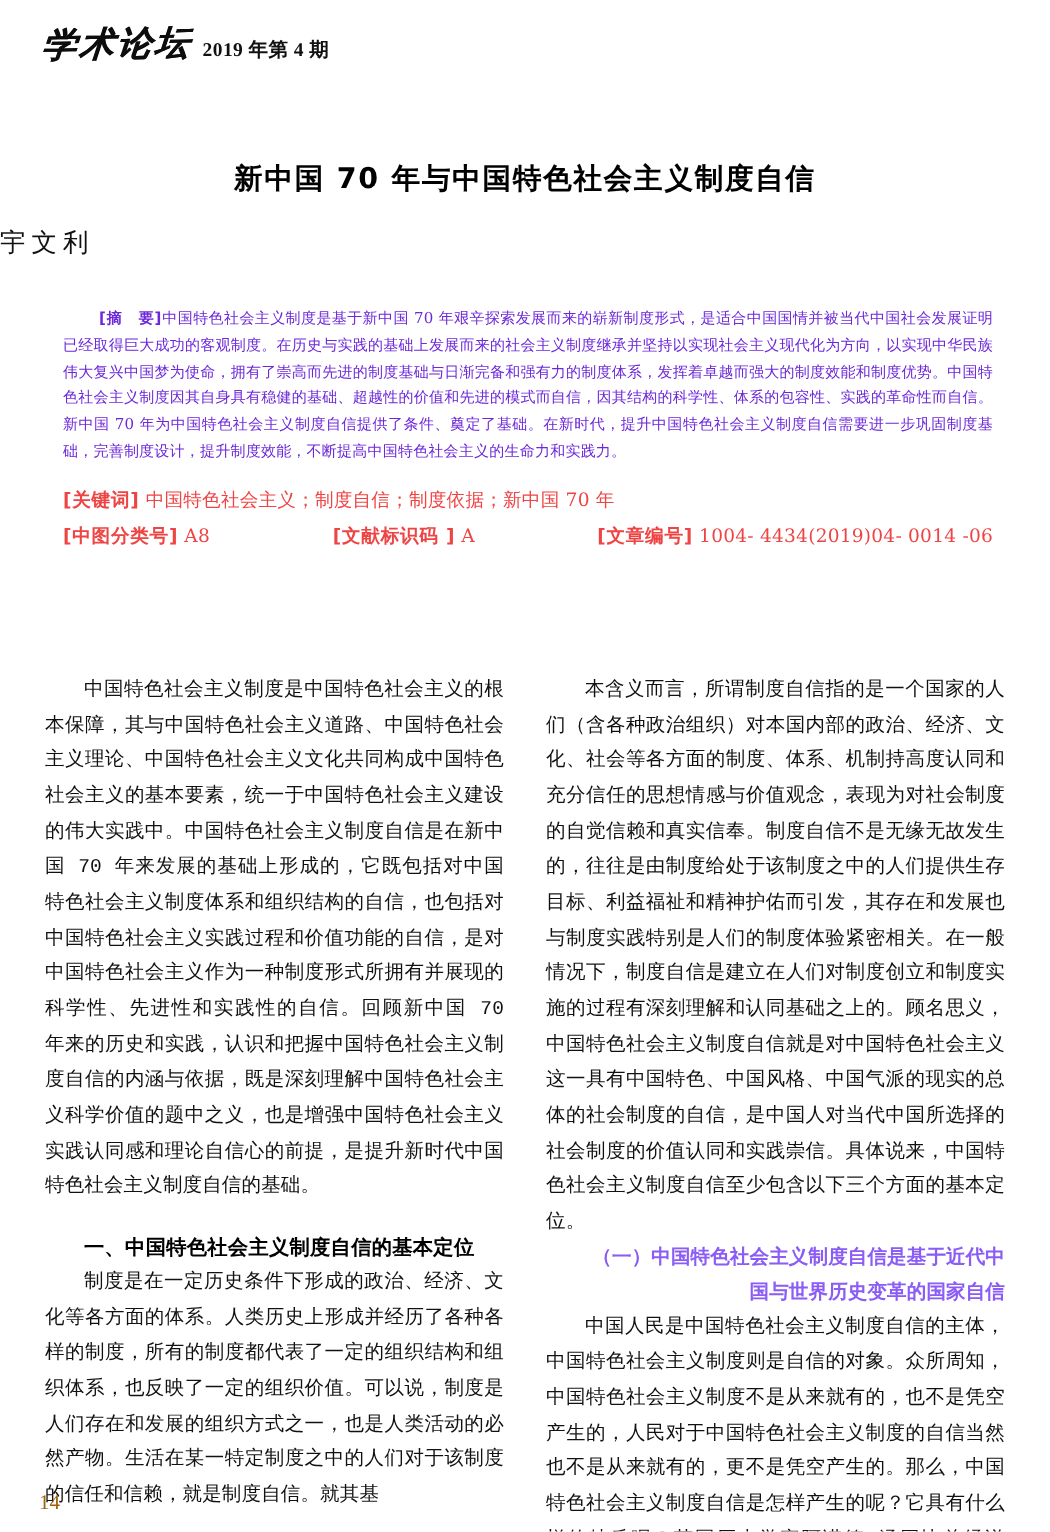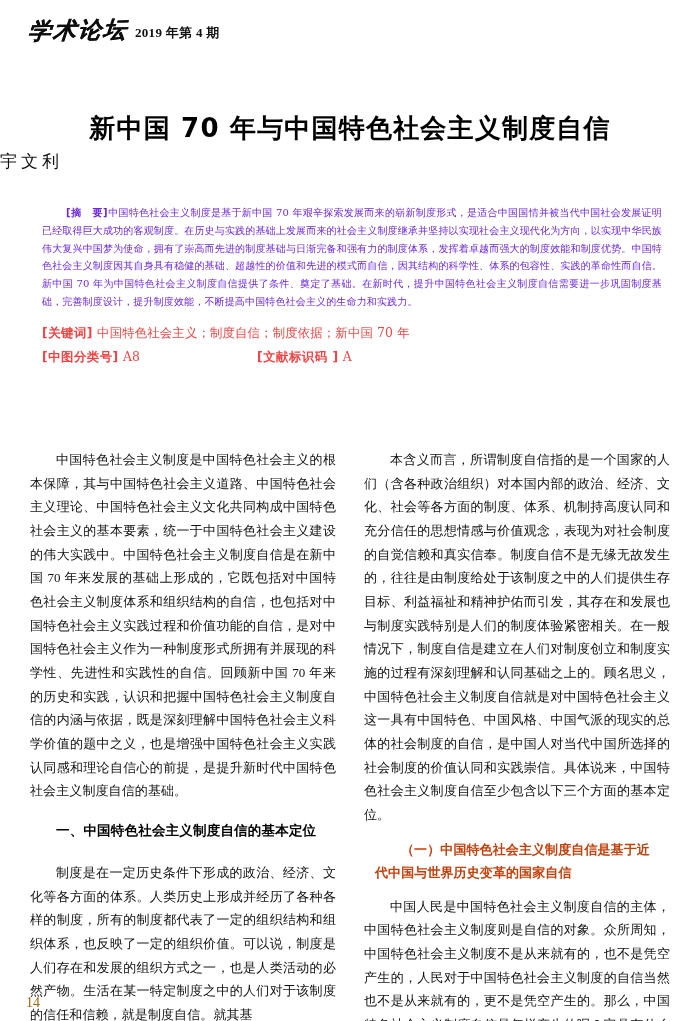--- a/index.html
+++ b/index.html
@@ -56,21 +56,21 @@
   }
 
   
   .article-title {
     position: absolute;
     left: 0;
     top: 95px;
     width: 700px;
     text-align: center;
     font-family: "DejaVu Sans", "Liberation Sans", sans-serif;
-    font-size: 26px;
+    font-size: 19px;
     font-weight: 700;
     letter-spacing: 1.2px;
     color: #000;
     line-height: 1.25;
   }
   .article-author {
     position: absolute;
     left: 0;
     top: 150px;
     width: 700px;
@@ -106,71 +106,72 @@
   .meta-line {
     font-family: "DejaVu Serif", serif;
     font-size: 12.4px;
     line-height: 1.95;
     color: #ef4444;
     white-space: nowrap;
     letter-spacing: 0.15px;
   }
   .meta-line.codes {
     display: flex;
-    gap: 15px;
+    gap: 0;
   }
   .codes .seg-a { width: 200px; }
   .codes .seg-b { width: 196px; }
   .codes .seg-c { flex: 1; }
 
   
   .columns {
     position: absolute;
     left: 30px;
     top: 448px;
     width: 640px;
     height: 540px;
     display: flex;
     gap: 28px;
   }
   .col {
     width: 306px;
     position: relative;
   }
   .para {
-    font-family: Liberation Serif, serif;
+    font-family: Liberation Mono, monospace;
     font-size: 13px;
     line-height: 1.82;
     text-align: justify;
     text-justify: inter-character;
     text-indent: 26px;
     color: #111;
     margin: 0 0 0 0;
     letter-spacing: 0.1px;
   }
 
   .section-heading {
-    font-family: Liberation Mono, monospace;
+    font-family: Liberation Sans, sans-serif;
     font-size: 13.5px;
     font-weight: 700;
     line-height: 1.72;
     color: #000;
     text-indent: 26px;
-    margin: 17px 0 18px 0;
+    margin: 17px 0 0 0;
     letter-spacing: 0.2px;
   }
   .sub-heading {
     font-family: "DejaVu Sans", "Liberation Sans", sans-serif;
     font-size: 13px;
     font-weight: 700;
     line-height: 1.78;
-    color: #c2410c;
+    color: #8b5cf6;
     text-indent: 26px;
-    margin: 11px;
+    margin: 0;
     letter-spacing: 0.1px;
+    text-align: right;
   }
 
   
   .page-number {
     position: absolute;
     left: 26px;
     bottom: 10px;
     font-family: "Liberation Serif", serif;
     font-size: 14px;
     color: #a16207;
@@ -203,20 +204,24 @@
 
     <div class="meta-line codes">
       <span class="seg-a">
         <span class="tag">[中图分类号]</span>
         <span>A8</span>
       </span>
       <span class="seg-b">
         <span class="tag">[文献标识码 ]</span>
         <span>A</span>
       </span>
+      <span class="seg-c">
+        <span class="tag">[文章编号]</span>
+        <span>1004- 4434(2019)04- 0014 -06</span>
+      </span>
     </div>
 
   </div>
 
   <div class="columns">
 
     <div class="col">
       <p class="para">中国特色社会主义制度是中国特色社会主义的根本保障，其与中国特色社会主义道路、中国特色社会主义理论、中国特色社会主义文化共同构成中国特色社会主义的基本要素，统一于中国特色社会主义建设的伟大实践中。中国特色社会主义制度自信是在新中国 70 年来发展的基础上形成的，它既包括对中国特色社会主义制度体系和组织结构的自信，也包括对中国特色社会主义实践过程和价值功能的自信，是对中国特色社会主义作为一种制度形式所拥有并展现的科学性、先进性和实践性的自信。回顾新中国 70 年来的历史和实践，认识和把握中国特色社会主义制度自信的内涵与依据，既是深刻理解中国特色社会主义科学价值的题中之义，也是增强中国特色社会主义实践认同感和理论自信心的前提，是提升新时代中国特色社会主义制度自信的基础。</p>
       <h2 class="section-heading">一、中国特色社会主义制度自信的基本定位</h2>
       <p class="para">制度是在一定历史条件下形成的政治、经济、文化等各方面的体系。人类历史上形成并经历了各种各样的制度，所有的制度都代表了一定的组织结构和组织体系，也反映了一定的组织价值。可以说，制度是人们存在和发展的组织方式之一，也是人类活动的必然产物。生活在某一特定制度之中的人们对于该制度的信任和信赖，就是制度自信。就其基</p>

